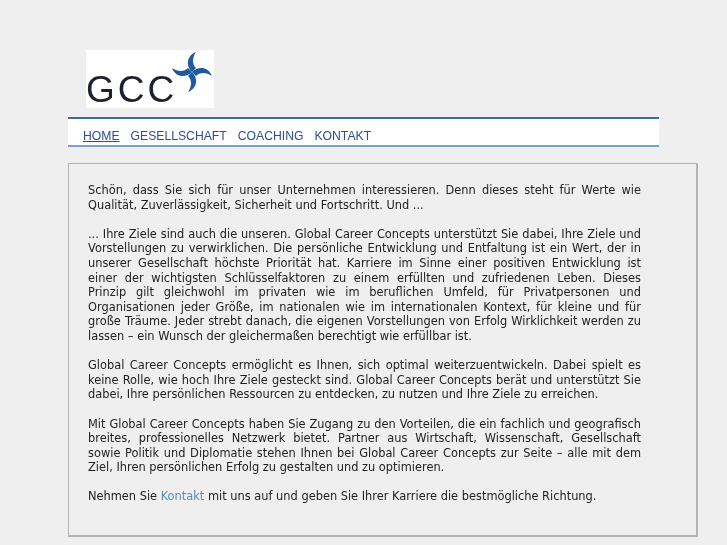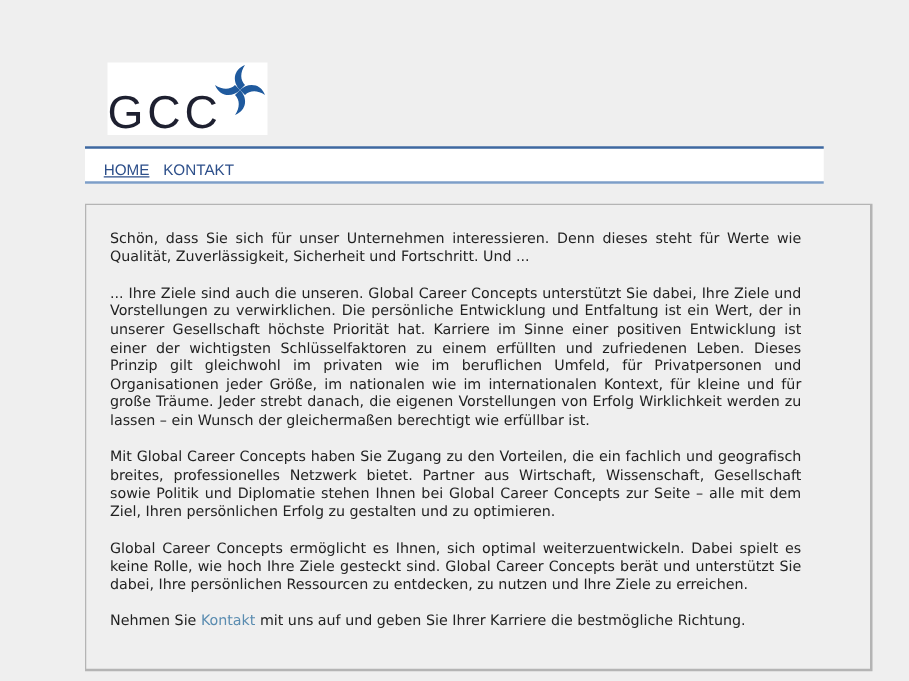--- a/index.html
+++ b/index.html
@@ -60,25 +60,27 @@
       <path d="M22 22 C28 16,38 16,42 26 C36 22,30 22,26 26 Z"></path>
       <path d="M22 22 C28 28,28 38,18 42 C22 36,22 30,18 26 Z"></path>
       <path d="M22 22 C16 28,6 28,2 18 C8 22,14 22,18 18 Z"></path>
     </g>
   </svg>
 </div>
 
 <nav class="nav">
   <ul>
     <li class="active">HOME</li>
+    <li>GESELLSCHAFT</li>
+    <li>COACHING</li>
     <li>KONTAKT</li>
   </ul>
 </nav>
 
 <div class="content">
   <div class="inner">
     <p>Schön, dass Sie sich für unser Unternehmen interessieren. Denn dieses steht für Werte wie Qualität, Zuverlässigkeit, Sicherheit und Fortschritt. Und ...</p>
     <p>... Ihre Ziele sind auch die unseren. Global Career Concepts unterstützt Sie dabei, Ihre Ziele und Vorstellungen zu verwirklichen. Die persönliche Entwicklung und Entfaltung ist ein Wert, der in unserer Gesellschaft höchste Priorität hat. Karriere im Sinne einer positiven Entwicklung ist einer der wichtigsten Schlüsselfaktoren zu einem erfüllten und zufriedenen Leben. Dieses Prinzip gilt gleichwohl im privaten wie im beruflichen Umfeld, für Privatpersonen und Organisationen jeder Größe, im nationalen wie im internationalen Kontext, für kleine und für große Träume. Jeder strebt danach, die eigenen Vorstellungen von Erfolg Wirklichkeit werden zu lassen – ein Wunsch der gleichermaßen berechtigt wie erfüllbar ist.</p>
+    <p>Global Career Concepts ermöglicht es Ihnen, sich optimal weiterzuentwickeln. Dabei spielt es keine Rolle, wie hoch Ihre Ziele gesteckt sind. Global Career Concepts berät und unterstützt Sie dabei, Ihre persönlichen Ressourcen zu entdecken, zu nutzen und Ihre Ziele zu erreichen.</p>
     <p>Mit Global Career Concepts haben Sie Zugang zu den Vorteilen, die ein fachlich und geografisch breites, professionelles Netzwerk bietet. Partner aus Wirtschaft, Wissenschaft, Gesellschaft sowie Politik und Diplomatie stehen Ihnen bei Global Career Concepts zur Seite – alle mit dem Ziel, Ihren persönlichen Erfolg zu gestalten und zu optimieren.</p>
-    <p>Global Career Concepts ermöglicht es Ihnen, sich optimal weiterzuentwickeln. Dabei spielt es keine Rolle, wie hoch Ihre Ziele gesteckt sind. Global Career Concepts berät und unterstützt Sie dabei, Ihre persönlichen Ressourcen zu entdecken, zu nutzen und Ihre Ziele zu erreichen.</p>
     <p><span>Nehmen Sie </span><a>Kontakt</a><span> mit uns auf und geben Sie Ihrer Karriere die bestmögliche Richtung.</span></p>
   </div>
 </div>
 
 </body></html>

